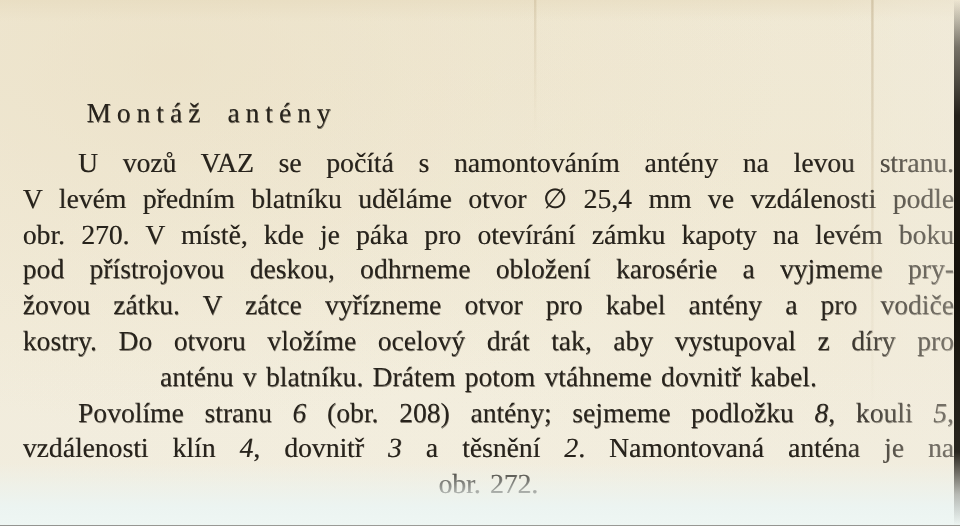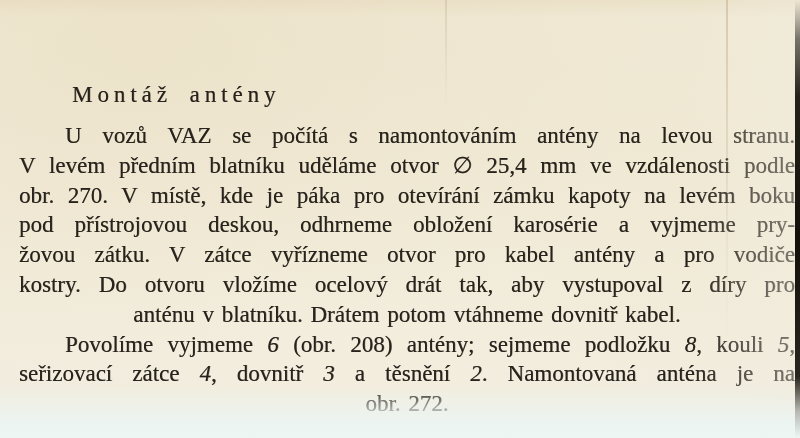--- a/index.html
+++ b/index.html
@@ -100,21 +100,21 @@
   <h1 class="heading">Montáž antény</h1>
 
   <div class="body-text">
       <div class="line justify indent"><span>U vozů VAZ se počítá s namontováním antény na levou stranu.</span></div>
       <div class="line justify"><span>V levém předním blatníku uděláme otvor ∅ 25,4 mm ve vzdálenosti podle</span></div>
       <div class="line justify"><span>obr. 270. V místě, kde je páka pro otevírání zámku kapoty na levém boku</span></div>
       <div class="line justify"><span>pod přístrojovou deskou, odhrneme obložení karosérie a vyjmeme pry-</span></div>
       <div class="line justify"><span>žovou zátku. V zátce vyřízneme otvor pro kabel antény a pro vodiče</span></div>
       <div class="line justify"><span>kostry. Do otvoru vložíme ocelový drát tak, aby vystupoval z díry pro</span></div>
       <div class="line"><span>anténu v blatníku. Drátem potom vtáhneme dovnitř kabel.</span></div>
-      <div class="line justify indent"><span>Povolíme vyjmeme </span><span class="it">6</span><span> (obr. 208) antény; sejmeme podložku </span><span class="it">8</span><span>, kouli </span><span class="it">5</span><span>,</span></div>
-      <div class="line justify"><span>seřizovací zátce </span><span class="it">4</span><span>, dovnitř </span><span class="it">3</span><span> a těsnění </span><span class="it">2</span><span>. Namontovaná anténa je na</span></div>
+      <div class="line justify indent"><span>Povolíme stranu </span><span class="it">6</span><span> (obr. 208) antény; sejmeme podložku </span><span class="it">8</span><span>, kouli </span><span class="it">5</span><span>,</span></div>
+      <div class="line justify"><span>vzdálenosti klín </span><span class="it">4</span><span>, dovnitř </span><span class="it">3</span><span> a těsnění </span><span class="it">2</span><span>. Namontovaná anténa je na</span></div>
       <div class="line"><span>obr. 272.</span></div>
     </div>
 
   <div class="scan-fade"></div>
   <div class="bottom-strip"></div>
   <div class="right-edge"></div>
 </div>
 
 </body></html>

